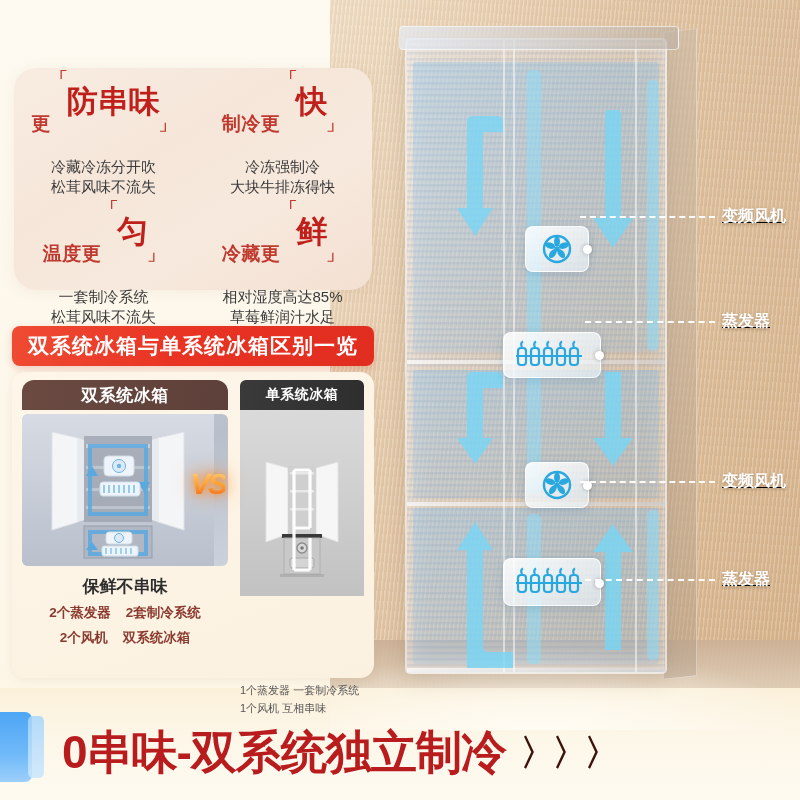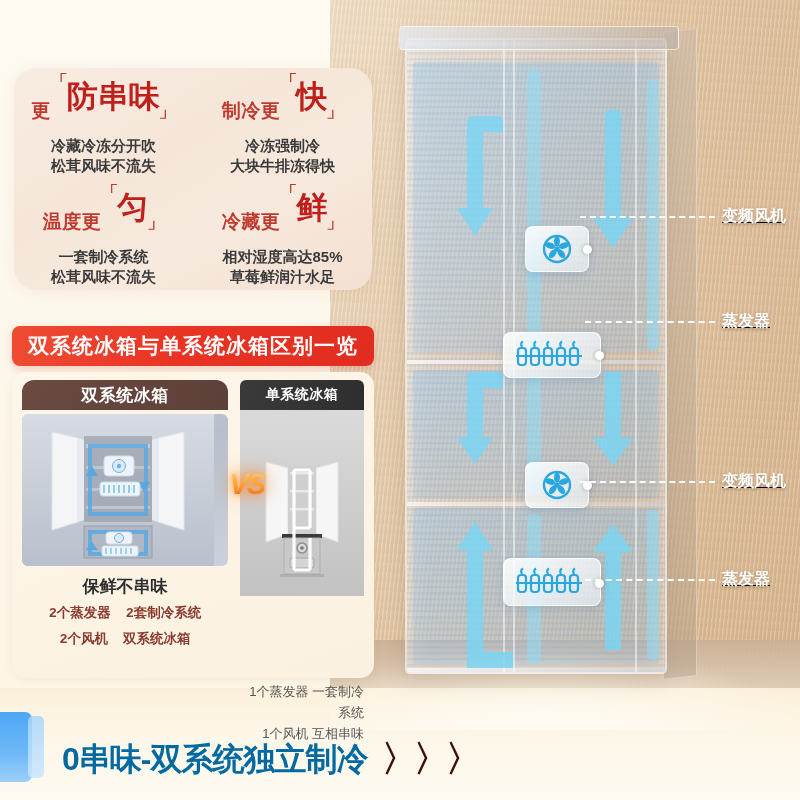--- a/index.html
+++ b/index.html
@@ -31,25 +31,25 @@
   .feature-panel{
     position:absolute;left:14px;top:68px;width:358px;height:222px;
     border-radius:22px;
     background:linear-gradient(150deg,#f8ece1 0%,#f6e6da 38%,#f7e9dd 66%,#f3e0d2 100%);
     box-shadow:0 2px 14px rgba(170,130,100,.10);
   }
   .feat-grid{position:absolute;inset:0;display:grid;grid-template-columns:1fr 1fr;grid-template-rows:1fr 1fr;}
   .feat{display:flex;flex-direction:column;align-items:center;justify-content:center;padding-top:2px;}
   .feat-head{display:flex;align-items:flex-end;white-space:nowrap;line-height:1;}
   .feat-small{font-size:19px;font-weight:bold;color:#c0392f;letter-spacing:.5px;}
-  .feat-big{font-size:31px;font-weight:bold;color:#c0201b;letter-spacing:0px;position:relative;margin:8px 1px;}
+  .feat-big{font-size:31px;font-weight:bold;color:#c0201b;letter-spacing:0px;position:relative;margin:16px 1px;}
   .brk{font-size:17px;color:#c0392f;font-weight:bold;position:relative;}
   .brk-open{align-self:flex-start;margin-right:-2px;}
   .brk-close{align-self:flex-end;margin-left:-2px;}
-  .feat-sub{margin-top:16px;text-align:center;color:#3a3a3a;font-size:15px;line-height:1.36;font-weight:700;}
+  .feat-sub{margin-top:24px;text-align:center;color:#3a3a3a;font-size:15px;line-height:1.36;font-weight:400;}
 
   
   .cmp-banner{
     position:absolute;left:12px;top:326px;width:362px;height:40px;border-radius:8px;
     background:linear-gradient(100deg,#ef4b33 0%,#e93424 45%,#e12d20 100%);
     display:flex;align-items:center;justify-content:center;
     box-shadow:0 3px 9px rgba(200,60,40,.22);
   }
   .cmp-banner span{color:#fff;font-size:21px;font-weight:bold;letter-spacing:1px;}
 
@@ -73,25 +73,25 @@
   .hdr-single span{font-size:14px;}
 
   .photo{position:relative;overflow:hidden;}
   .photo-dual{height:152px;margin-top:4px;border-radius:6px;
     background:linear-gradient(160deg,#c9cdd6 0%,#b8bfcb 40%,#ccd2db 100%);}
   .photo-single{height:186px;
     background:linear-gradient(160deg,#d6d6d6 0%,#c4c4c4 45%,#d2d2d2 100%);}
 
   .cap-dual-title{text-align:center;font-size:17px;font-weight:bold;color:#2d2d2d;margin-top:9px;}
   .cap-dual-l{text-align:center;font-size:13.5px;color:#3a3a3a;margin-top:5px;line-height:1.45;font-weight:600;}
-  .cap-dual-l b{color:#8a3a2e;font-weight:bold;font-family:Liberation Mono, monospace;}
-  .cap-single{text-align:right;font-size:13px;color:#555;line-height:1.6;margin-top:86px;}
-
-  .vs-badge{position:absolute;left:208px;top:456px;width:56px;height:56px;
-    display:flex;align-items:center;justify-content:flex-end;z-index:6;
+  .cap-dual-l b{color:#8a3a2e;font-weight:bold;}
+  .cap-single{text-align:left;font-size:11px;color:#555;line-height:1.6;margin-top:86px;}
+
+  .vs-badge{position:absolute;left:180px;top:456px;width:56px;height:56px;
+    display:flex;align-items:center;justify-content:center;z-index:6;
     filter:drop-shadow(0 0 9px rgba(255,120,20,.85));}
   .vs-badge span{font-size:29px;font-weight:bold;font-style:italic;
     background:linear-gradient(180deg,#ffe9a8 0%,#ffb13a 45%,#e8521a 100%);
     -webkit-background-clip:text;background-clip:text;color:transparent;
     text-shadow:0 0 6px rgba(255,140,30,.55);letter-spacing:-2px;}
 
   
   .fridge{position:absolute;left:405px;top:38px;width:262px;height:636px;}
   .fr-body{position:absolute;inset:0;border-radius:5px;
     background:linear-gradient(105deg, rgba(225,232,242,.42) 0%, rgba(205,215,230,.32) 35%, rgba(190,178,166,.30) 100%);
@@ -126,21 +126,21 @@
   .cl-text{color:#ffffff;font-size:16px;font-weight:600;margin-left:7px;white-space:nowrap;
     text-shadow:0 1px 3px rgba(120,90,60,.45);}
 
   
   .bottom-bar{position:absolute;left:0;bottom:0;width:800px;height:104px;display:flex;align-items:center;}
   .blue-tab{position:absolute;left:-8px;bottom:18px;width:40px;height:70px;border-radius:7px;
     background:linear-gradient(180deg,#4ea6f5 0%,#6fb9f8 60%,#9ccffb 100%);}
   .blue-tab2{position:absolute;left:28px;bottom:22px;width:16px;height:62px;border-radius:5px;
     background:linear-gradient(180deg,#a8d6fb 0%,#cbe6fd 100%);opacity:.85;}
   .bottom-text{position:absolute;left:62px;bottom:16px;display:flex;align-items:center;gap:14px;}
-  .bottom-text .t1{font-size:32px;font-weight:bold;color:#0369a1;letter-spacing:-1px;
+  .bottom-text .t1{font-size:46px;font-weight:bold;color:#b91c1c;letter-spacing:-1px;
     text-shadow:1px 1px 0 rgba(255,255,255,.5);}
   .chev{font-size:36px;font-weight:bold;color:#3b1108;letter-spacing:-4px;}
 </style>
 </head>
 <body>
 
 <div id="stage">
 
   <div class="bg-base"></div>
   <div class="bg-leftwash"></div>

